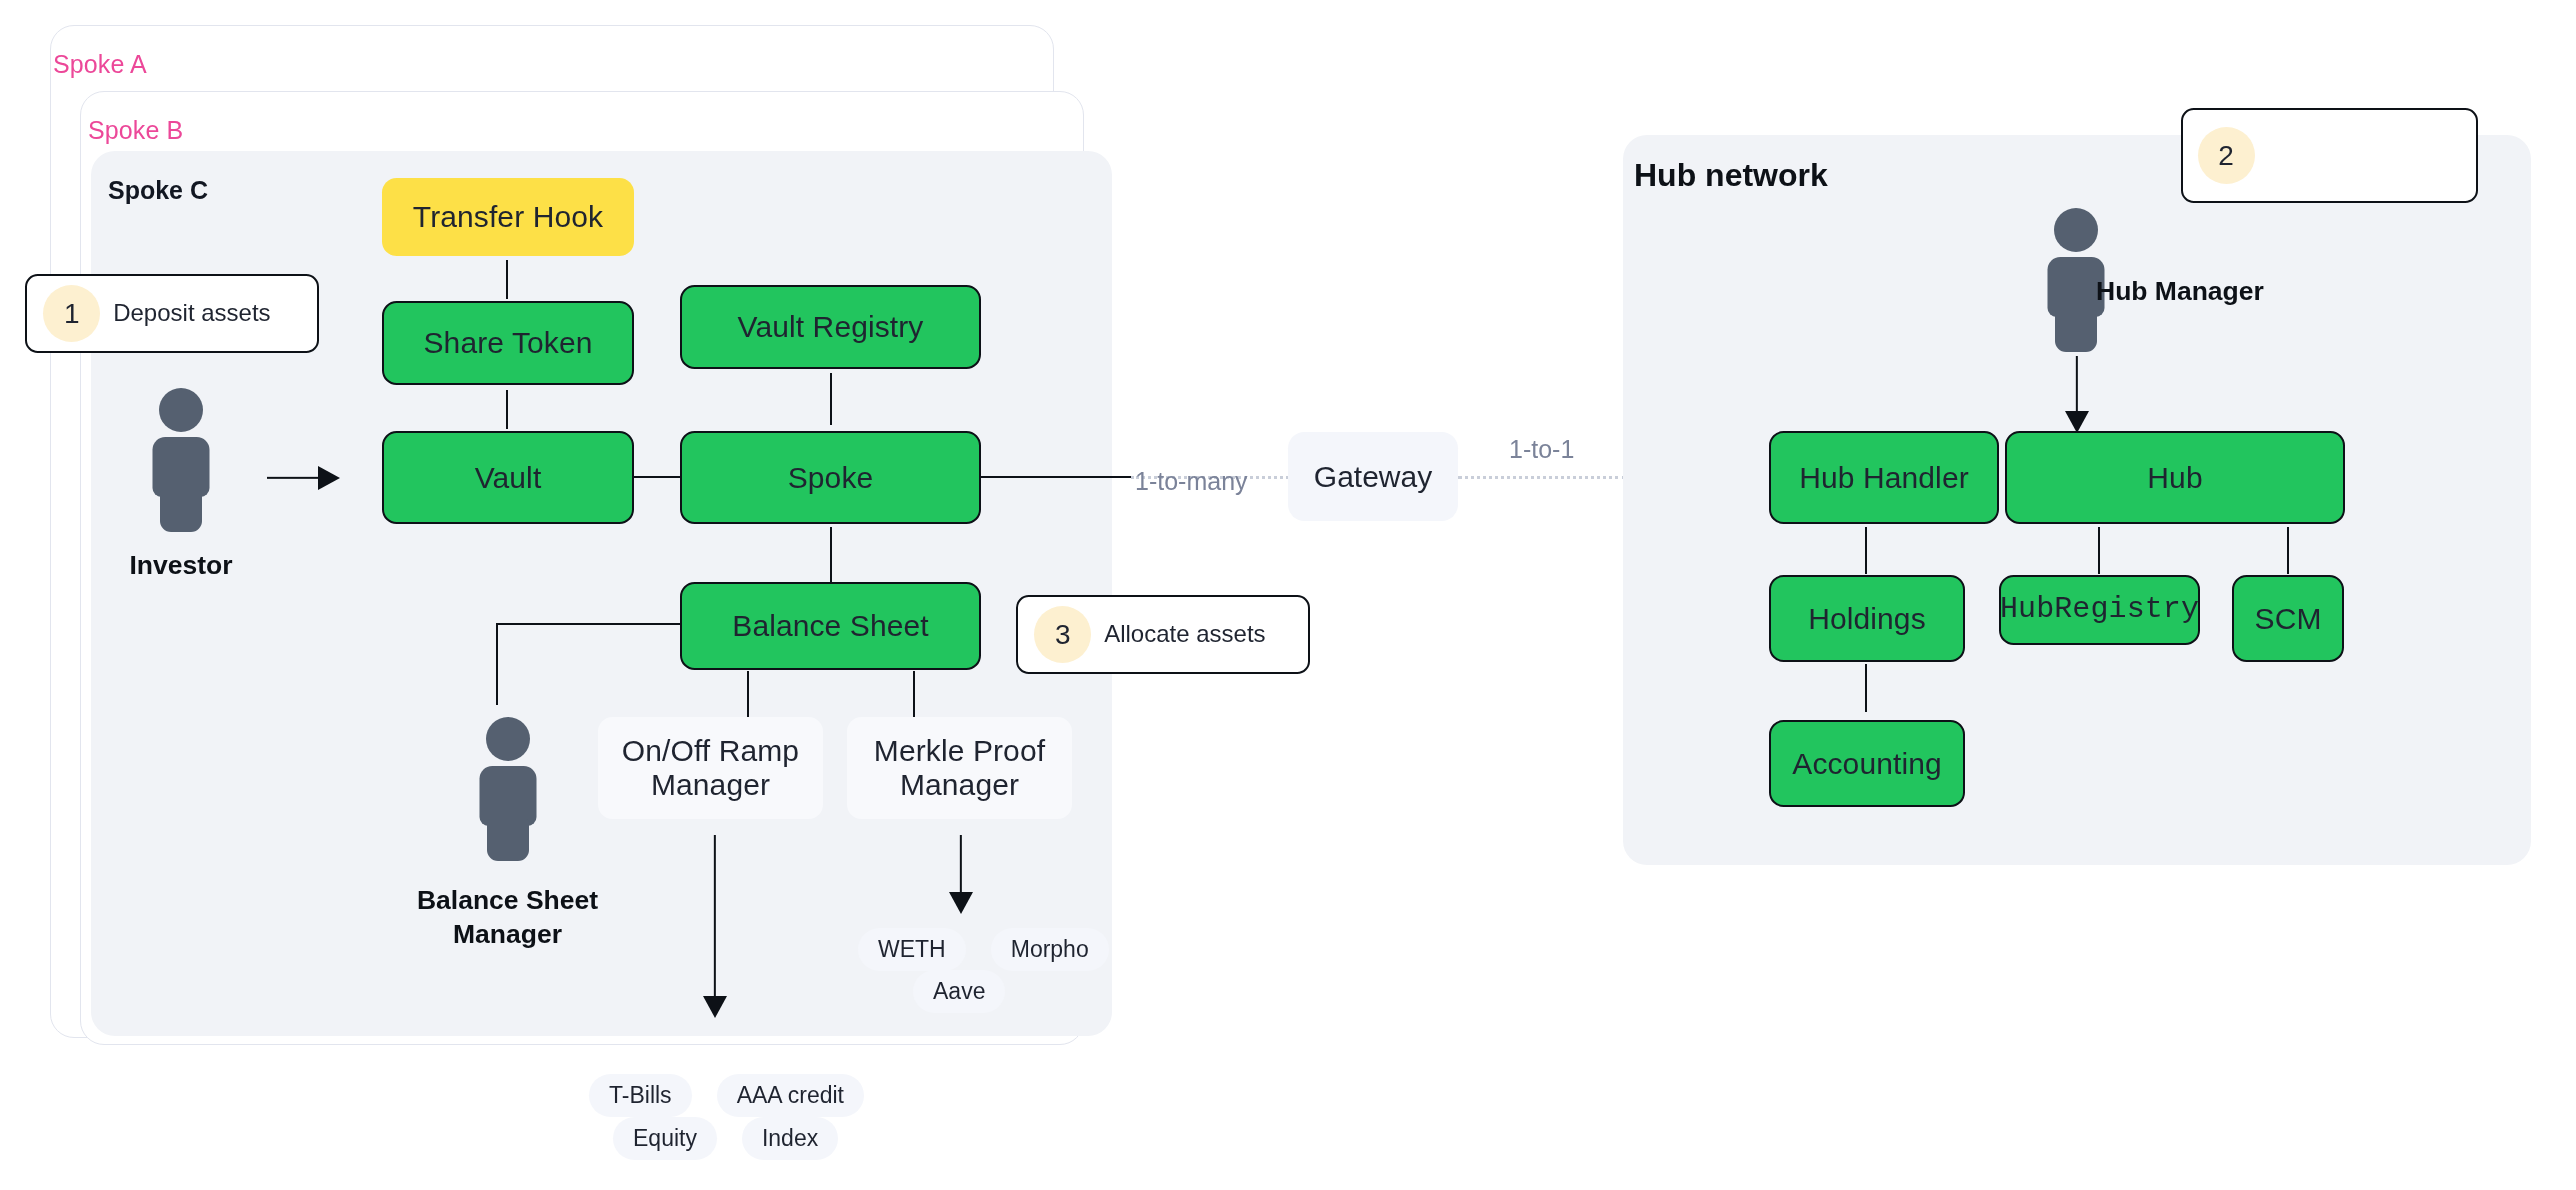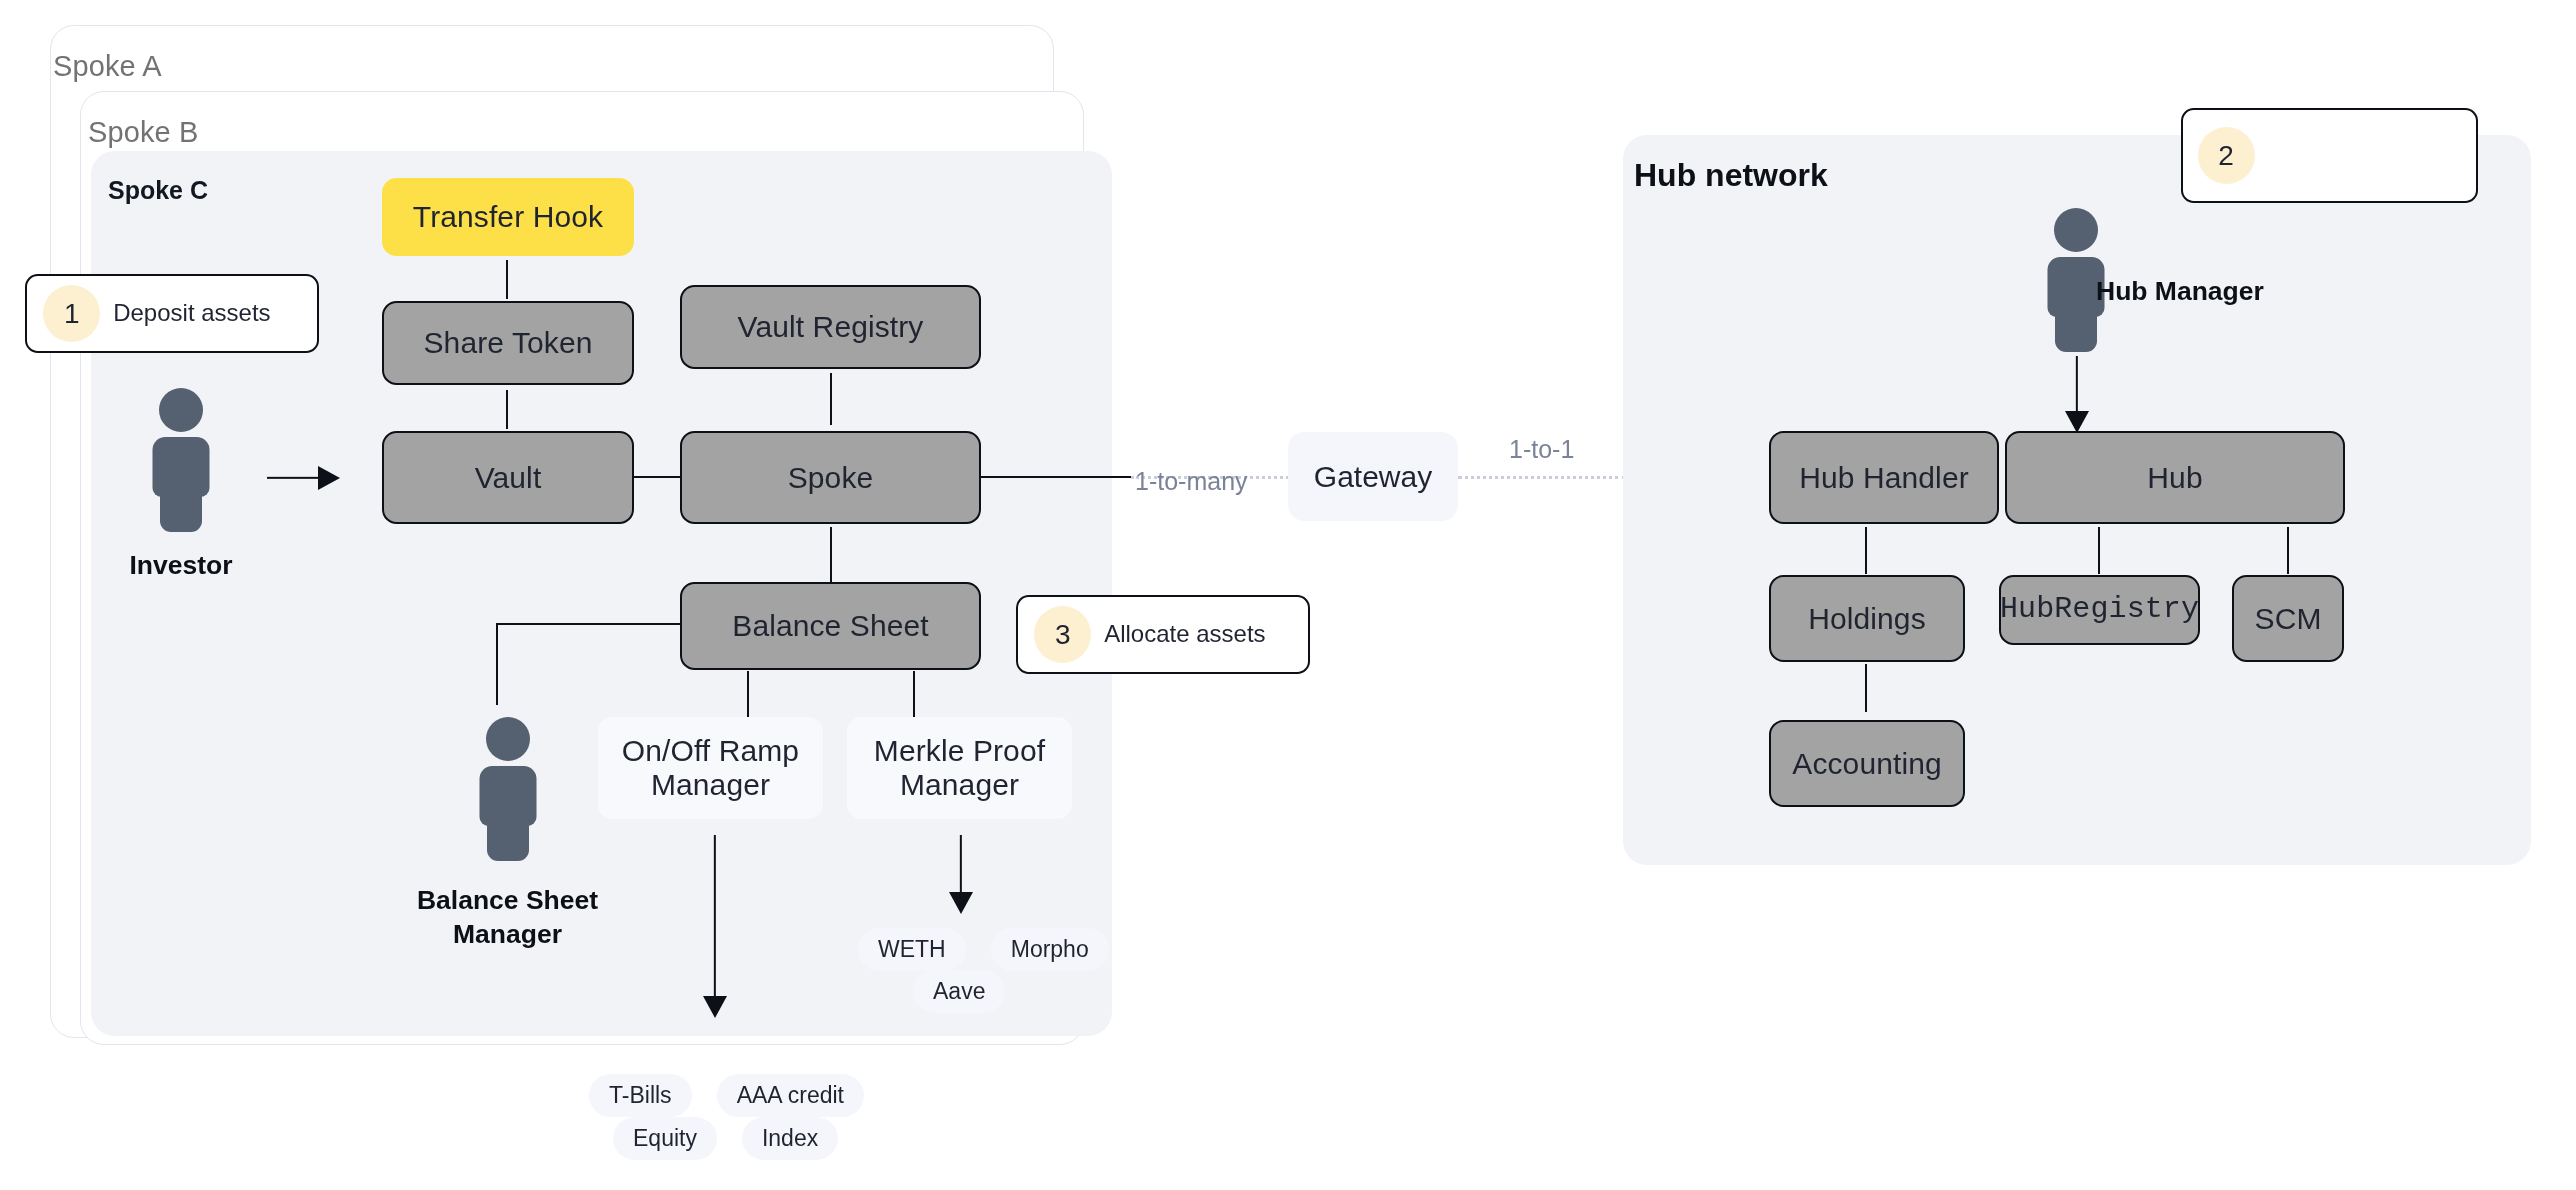--- a/index.html
+++ b/index.html
@@ -8,33 +8,33 @@
     font-family:"Liberation Sans","DejaVu Sans",sans-serif;
     color:#1f2430;
   }
   .abs{position:absolute;box-sizing:border-box;}
 
   
   .spoke-card{
     background:#ffffff;border:1.8px solid #e2e5ee;border-radius:24px;
   }
   .spoke-card-label{
-    position:absolute;font-size:29px;color:#737373;font-weight:400;letter-spacing:0.1px;
+    position:absolute;font-size:25px;color:#ec4899;font-weight:400;letter-spacing:0.1px;
   }
   .spoke-panel{
     background:#f1f3f7;border-radius:24px;
   }
   .spoke-panel-label{
     position:absolute;font-size:25px;color:#121722;font-weight:700;
   }
 
   
   .node{
     display:flex;align-items:center;justify-content:center;text-align:center;
-    border-radius:14.6px;background:#a3a3a3;border:2.3px solid #0d1117;
+    border-radius:14.6px;background:#22c55e;border:2.3px solid #0d1117;
     font-size:30px;font-weight:400;color:#1f2430;line-height:1.12;
     letter-spacing:0.1px;
   }
   .node.soft{
     border:none;background:#f8f9fc;color:#1f2430;
   }
   .node.ghost{
     border:none;background:#fde047;
   }
 

